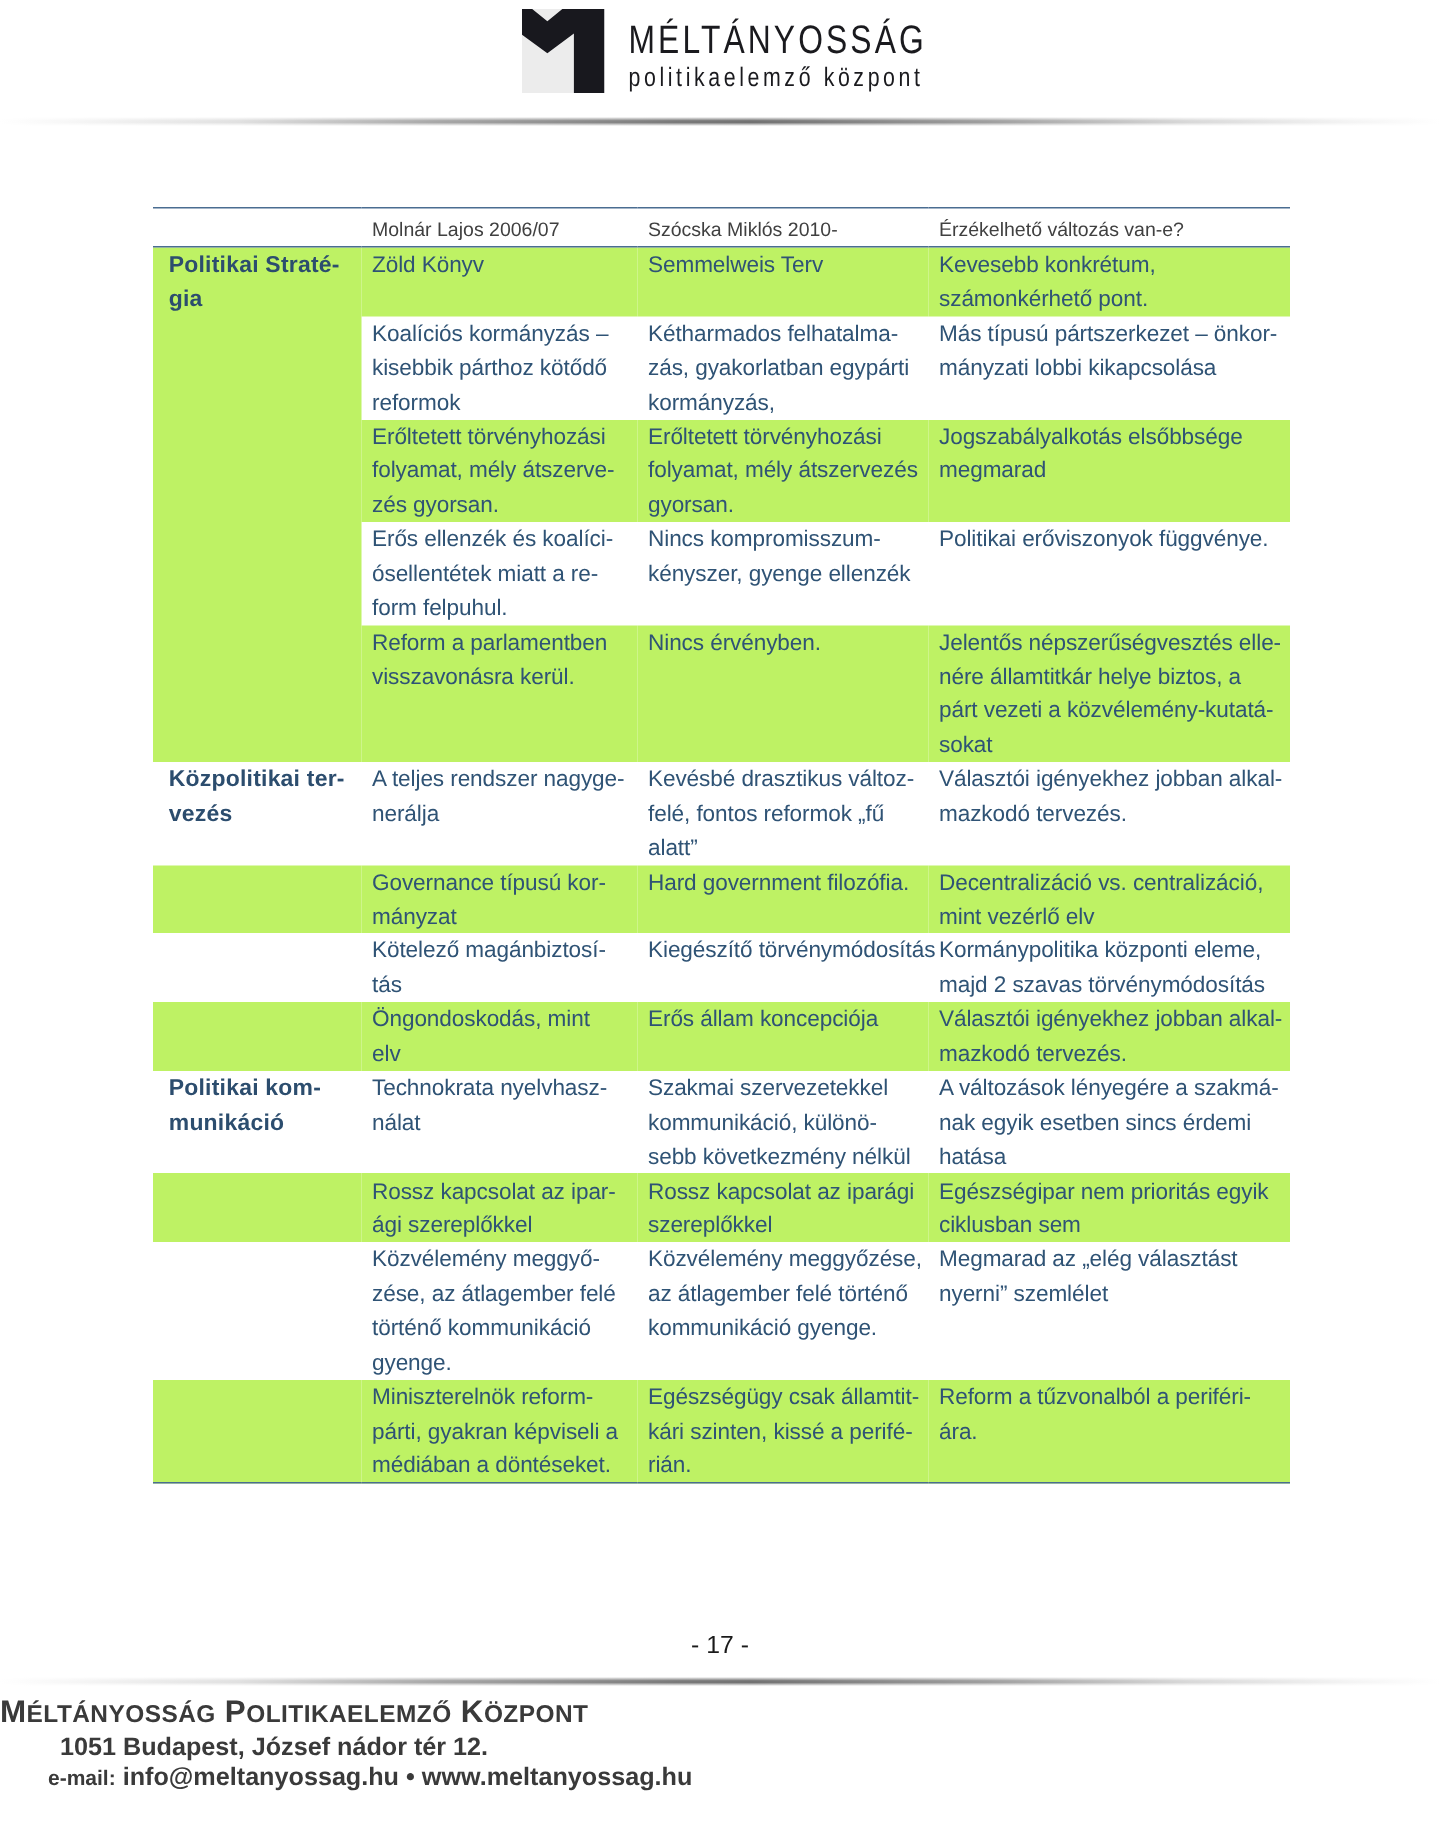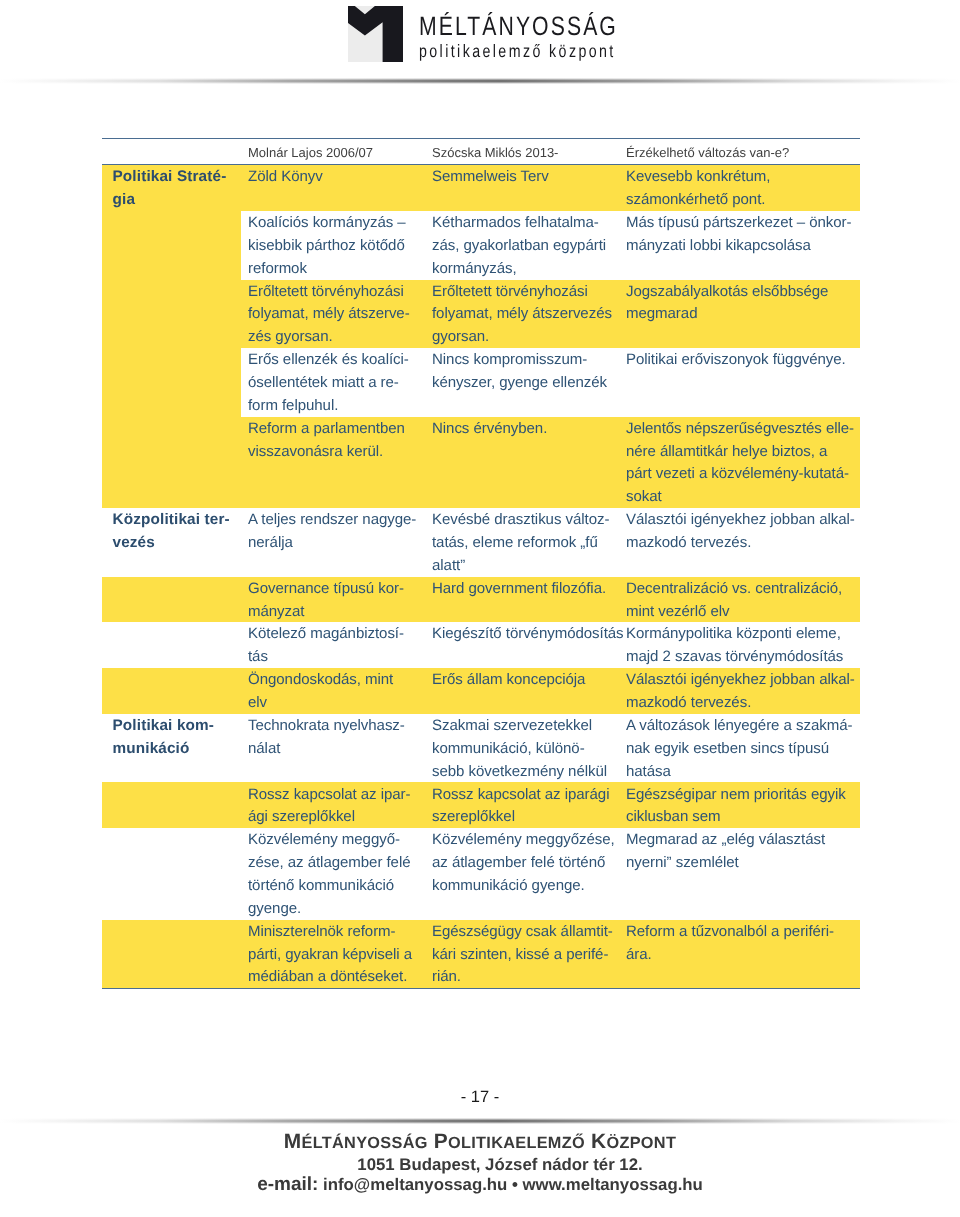--- a/index.html
+++ b/index.html
@@ -30,36 +30,36 @@
   
   .tablewrap{position:absolute;left:102px;top:138px;width:758px;}
   table.main{border-collapse:collapse;width:758px;table-layout:fixed;
        font-size:15.05px;letter-spacing:-0.06px;color:#2f5375;}
   col.c1{width:139px;} col.c2{width:184px;} col.c3{width:194px;} col.c4{width:241px;}
   table.main td{vertical-align:top;padding:0 1px 0 7px;text-align:left;font-weight:400;}
   table.main td p{margin:0;line-height:22.86px;white-space:nowrap;
        position:relative;top:1.1px;}
   table.main tr.hdrrow td{font-weight:400;color:#404040;font-size:13px;letter-spacing:0.0px;}
   table.main tr.hdrrow td p{line-height:25.2px;}
-  .shade{background:#fde047;}
+  .shade{background:#bef264;}
   .bt{border-top:1.7px solid #4a6d91;}
   .bb{border-bottom:1.7px solid #4a6d91;}
   table.main td.lbl{font-weight:700;color:#2c4d6e;font-size:15.3px;letter-spacing:0.15px;
        padding-left:10.5px;}
 
   
   .pagenum{position:absolute;left:0;top:1087px;width:960px;text-align:center;
        font-size:16.5px;color:#1a1a1a;line-height:20px;}
   .hr-bot{top:1118px;}
-  .footer{position:absolute;left:0;top:1131px;width:960px;text-align:center;color:#3a3a3a;}
+  .footer{position:absolute;left:0;top:1131px;width:960px;text-align:left;color:#3a3a3a;}
   .f-title{font-size:20.9px;font-weight:700;letter-spacing:0.3px;line-height:21.4px;}
   .f-title .sc{font-size:16.3px;}
   .f-line{font-size:16.8px;font-weight:700;line-height:18.75px;}
   .f-line.l1{line-height:21.4px;padding-left:40px;}
-  .f-line .small{font-size:19px;}
+  .f-line .small{font-size:14px;margin-left:32px;}
 </style>
 </head>
 <body>
 
 <div class="page">
 
   <div class="logo">
     <svg class="logo-mark" viewBox="0 0 55 56.2" xmlns="http://www.w3.org/2000/svg" shape-rendering="geometricPrecision">
       <rect x="0" y="0" width="55" height="56.2" fill="#ececec"></rect>
       <path d="M0 0 L6.8 0 L16.9 8.2 L26.9 0 L55 0 L55 56.2 L34.6 56.2 L34.6 16.3 L16.9 29.5 L0 17.1 Z" fill="#18181e"></path>
@@ -79,21 +79,21 @@
         </colgroup>
       <tbody id="tbody">
           <tr class="hdrrow">
             <td class="bt bb">
               <p>&nbsp;</p>
             </td>
             <td class="bt bb">
               <p>Molnár Lajos 2006/07</p>
             </td>
             <td class="bt bb">
-              <p>Szócska Miklós 2013-</p>
+              <p>Szócska Miklós 2010-</p>
             </td>
             <td class="bt bb">
               <p>Érzékelhető változás van-e?</p>
             </td>
           </tr>
           <tr>
             <td rowspan="5" class="lbl shade">
               <p>Politikai Straté-</p>
               <p>gia</p>
             </td>
@@ -173,21 +173,21 @@
             <td rowspan="1" class="lbl">
               <p>Közpolitikai ter-</p>
               <p>vezés</p>
             </td>
             <td class="">
               <p>A teljes rendszer nagyge-</p>
               <p>nerálja</p>
             </td>
             <td class="">
               <p>Kevésbé drasztikus változ-</p>
-              <p>tatás, eleme reformok „fű</p>
+              <p>felé, fontos reformok „fű</p>
               <p>alatt”</p>
             </td>
             <td class="">
               <p>Választói igényekhez jobban alkal-</p>
               <p>mazkodó tervezés.</p>
             </td>
           </tr>
           <tr>
             <td rowspan="1" class="lbl shade"></td>
             <td class="shade">
@@ -239,21 +239,21 @@
               <p>Technokrata nyelvhasz-</p>
               <p>nálat</p>
             </td>
             <td class="">
               <p>Szakmai szervezetekkel</p>
               <p>kommunikáció, különö-</p>
               <p>sebb következmény nélkül</p>
             </td>
             <td class="">
               <p>A változások lényegére a szakmá-</p>
-              <p>nak egyik esetben sincs típusú</p>
+              <p>nak egyik esetben sincs érdemi</p>
               <p>hatása</p>
             </td>
           </tr>
           <tr>
             <td rowspan="1" class="lbl shade"></td>
             <td class="shade">
               <p>Rossz kapcsolat az ipar-</p>
               <p>ági szereplőkkel</p>
             </td>
             <td class="shade">

